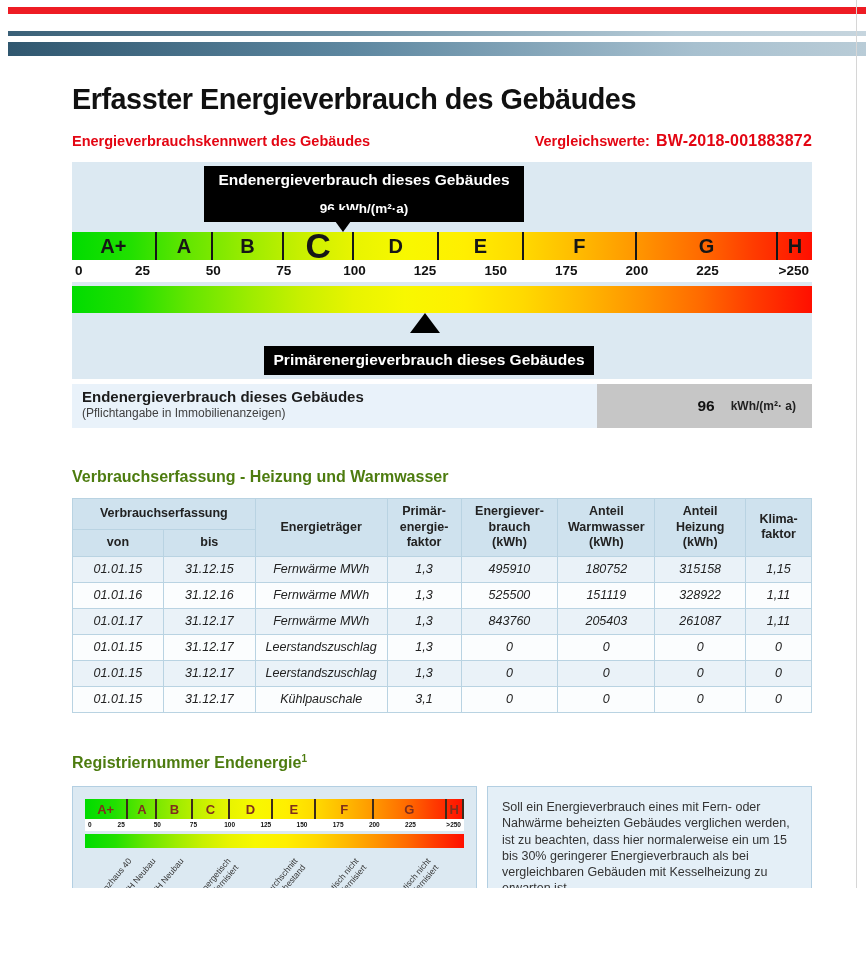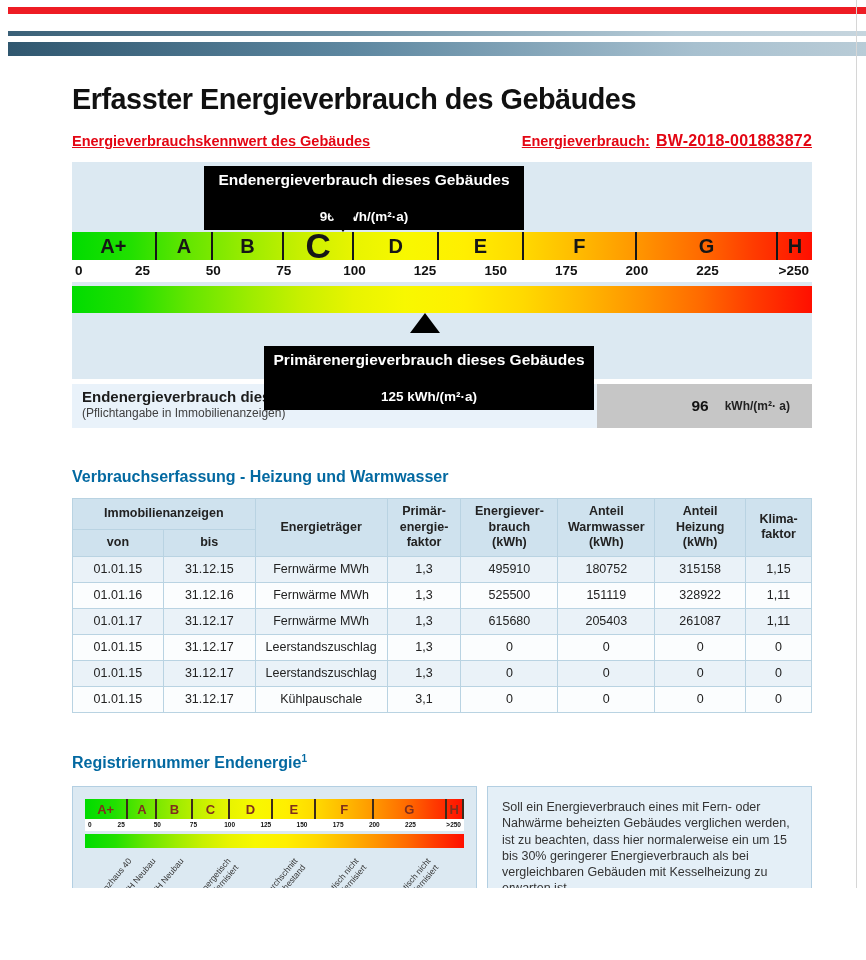--- a/index.html
+++ b/index.html
@@ -10,33 +10,33 @@
   .bar-blue-thin{position:absolute;left:8px;right:0;top:31px;height:5px;
         background:linear-gradient(90deg,#3a6077,#6e92a6 40%,#b6cbd7 78%,#c6d5de);}
   .bar-blue-thick{position:absolute;left:8px;right:0;top:42px;height:14px;
         background:linear-gradient(90deg,#30576f,#5d87a0 40%,#a7c0cf 80%,#b9ccd7);}
   .right-edge{position:absolute;right:9px;top:0;bottom:0;width:1px;background:#d6d6d6;}
 
   .content{position:absolute;left:72px;top:82px;width:740px;}
   h1{margin:0;font-size:30px;font-weight:bold;letter-spacing:-0.5px;color:#111;
      transform:scaleX(0.96);transform-origin:left;}
   .subrow{display:flex;justify-content:space-between;align-items:baseline;margin-top:16px;}
-  .red{color:#e30613;text-decoration:underline;}
+  .red{color:#e30613;}
   .subtitle{font-size:14.5px;font-weight:bold;}
   .registry{font-size:14.5px;font-weight:bold;}
   .registry b{font-size:16px;font-weight:800;margin-left:6px;letter-spacing:0.2px;}
 
   
   .scale-panel{margin-top:12px;width:740px;background:#dce9f2;}
   .callout-area{position:relative;}
   .callout-area.top{height:70px;}
   .callout-area.bottom{height:66px;}
   .callout{position:absolute;background:#000;color:#fff;text-align:center;padding:5px 4px 6px;}
   .callout .l1{font-size:15.5px;font-weight:bold;}
-  .callout .l2{font-size:13.5px;font-weight:bold;margin-top:20px;}
+  .callout .l2{font-size:13.5px;font-weight:bold;margin-top:12px;}
   #end-callout{left:132px;width:312px;top:4px;}
   #primary-callout{top:33px;width:322px;}
   .ptr-down{position:absolute;bottom:0;width:0;height:0;
             border-left:16px solid transparent;border-right:16px solid transparent;
             border-top:22px solid #000;}
   .ptr-up{position:absolute;top:0;width:0;height:0;
           border-left:15px solid transparent;border-right:15px solid transparent;
           border-bottom:20px solid #000;}
 
   .band{display:flex;height:28px;position:relative;
@@ -57,33 +57,33 @@
         background:linear-gradient(90deg,#00dc00 0%,#22e000 8%,#66e600 16%,#9dec00 24%,
         #c8f000 31%,#e8f400 38%,#f8f800 45%,#ffef00 53%,#ffd900 61%,#ffb800 69%,
         #ff9300 77%,#ff6a00 85%,#ff3c00 92%,#ff0f00 100%);}
 
   
   .summary-row{display:flex;margin-top:5px;height:44px;}
   .summary-left{width:525px;background:#e9f2fa;padding:4px 10px;box-sizing:border-box;}
   .summary-left .b{font-size:15px;font-weight:bold;color:#1c1c1c;}
   .summary-left .s{font-size:12px;color:#404040;margin-top:1px;}
   .summary-right{flex:1;background:#c6c6c6;display:flex;align-items:center;
-                 justify-content:flex-end;padding-right:22px;gap:16px;box-sizing:border-box;}
+                 justify-content:flex-end;padding-right:16px;gap:16px;box-sizing:border-box;}
   .summary-right .val{font-size:15.5px;font-weight:800;color:#111;}
   .summary-right .unit{font-size:12px;font-weight:bold;color:#222;}
 
-  .section-title{font-size:16px;font-weight:bold;color:#0369a1;margin:40px 0 12px;}
+  .section-title{font-size:16px;font-weight:bold;color:#4d7c0f;margin:40px 0 12px;}
   .section-title sup{font-size:10px;}
 
   
   table{width:740px;border-collapse:collapse;font-size:12.5px;color:#222;}
   th,td{border:1px solid #b9d3e2;text-align:center;}
   thead th{background:#cfe2ee;font-weight:bold;padding:5px 3px;white-space:pre-line;line-height:1.25;}
   thead tr.subhead th{padding:3px;}
-  tbody td{padding:0 3px;height:25px;}
+  tbody td{padding:0 3px;height:25px;font-style:italic;}
   tbody tr:nth-child(odd) td{background:#eaf2f8;}
   tbody tr:nth-child(even) td{background:#fbfdfe;}
 
   
   .compare-row{display:flex;gap:10px;margin-top:14px;align-items:stretch;}
   .compare-panel{width:405px;background:#dce9f2;border:1px solid #b3cfe2;
                  padding:12px 12px 0;box-sizing:border-box;position:relative;}
   .band.mini{height:20px;}
   .band.mini .seg{font-size:13px;color:#802f1c;border-right:2px solid #3c2b1b;}
   .ticks.mini{height:12px;font-size:6.5px;}
@@ -105,21 +105,21 @@
   <div class="bar-blue-thin"></div>
   <div class="bar-blue-thick"></div>
   <div class="right-edge"></div>
 
   <div class="content">
     <h1>Erfasster Energieverbrauch des Gebäudes</h1>
 
     <div class="subrow">
       <div class="red subtitle">Energieverbrauchskennwert des Gebäudes</div>
       <div class="red registry">
-        <span>Energieverbrauch:</span><b>BW-2018-001883872</b>
+        <span>Vergleichswerte:</span><b>BW-2018-001883872</b>
       </div>
     </div>
 
     <div class="scale-panel">
       <div class="callout-area top">
         <div class="callout" id="end-callout">
           <div class="l1">Endenergieverbrauch dieses Gebäudes</div>
           <div class="l2">96 kWh/(m²·a)</div>
         </div>
         <div class="ptr-down" id="end-pointer" style="left: calc(36.6412% - 16px);"></div>
@@ -146,21 +146,20 @@
           <span class="tick" style="left: 66.7939%;">175</span>
           <span class="tick" style="left: 76.3359%;">200</span>
           <span class="tick" style="left: 85.8779%;">225</span>
           <span class="tick align-right" style="right: 3px;">&gt;250</span>
         </div>
       <div class="gradbar"></div>
       <div class="callout-area bottom">
         <div class="ptr-up" id="primary-pointer" style="left: calc(47.7099% - 15px);"></div>
         <div class="callout" id="primary-callout" style="left: calc(47.7099% - 161px);">
           <div class="l1">Primärenergieverbrauch dieses Gebäudes</div>
-          <div class="l2">125 kWh/(m²·a)</div>
         </div>
       </div>
     </div>
 
     <div class="summary-row">
       <div class="summary-left">
         <div class="b">Endenergieverbrauch dieses Gebäudes</div>
         <div class="s">(Pflichtangabe in Immobilienanzeigen)</div>
       </div>
       <div class="summary-right">
@@ -179,21 +178,21 @@
           <col style="width: 92px;">
           <col style="width: 132px;">
           <col style="width: 74px;">
           <col style="width: 97px;">
           <col style="width: 97px;">
           <col style="width: 91px;">
           <col style="width: 66px;">
         </colgroup>
       <thead id="table-head">
           <tr>
-            <th colspan="2">Immobilienanzeigen</th>
+            <th colspan="2">Verbrauchserfassung</th>
             <th rowspan="2">Energieträger</th>
             <th rowspan="2">Primär-
 energie-
 faktor</th>
             <th rowspan="2">Energiever-
 brauch
 (kWh)</th>
             <th rowspan="2">Anteil
 Warmwasser
 (kWh)</th>
@@ -227,21 +226,21 @@
             <td>525500</td>
             <td>151119</td>
             <td>328922</td>
             <td>1,11</td>
           </tr>
           <tr>
             <td>01.01.17</td>
             <td>31.12.17</td>
             <td>Fernwärme MWh</td>
             <td>1,3</td>
-            <td>615680</td>
+            <td>843760</td>
             <td>205403</td>
             <td>261087</td>
             <td>1,11</td>
           </tr>
           <tr>
             <td>01.01.15</td>
             <td>31.12.17</td>
             <td>Leerstandszuschlag</td>
             <td>1,3</td>
             <td>0</td>

